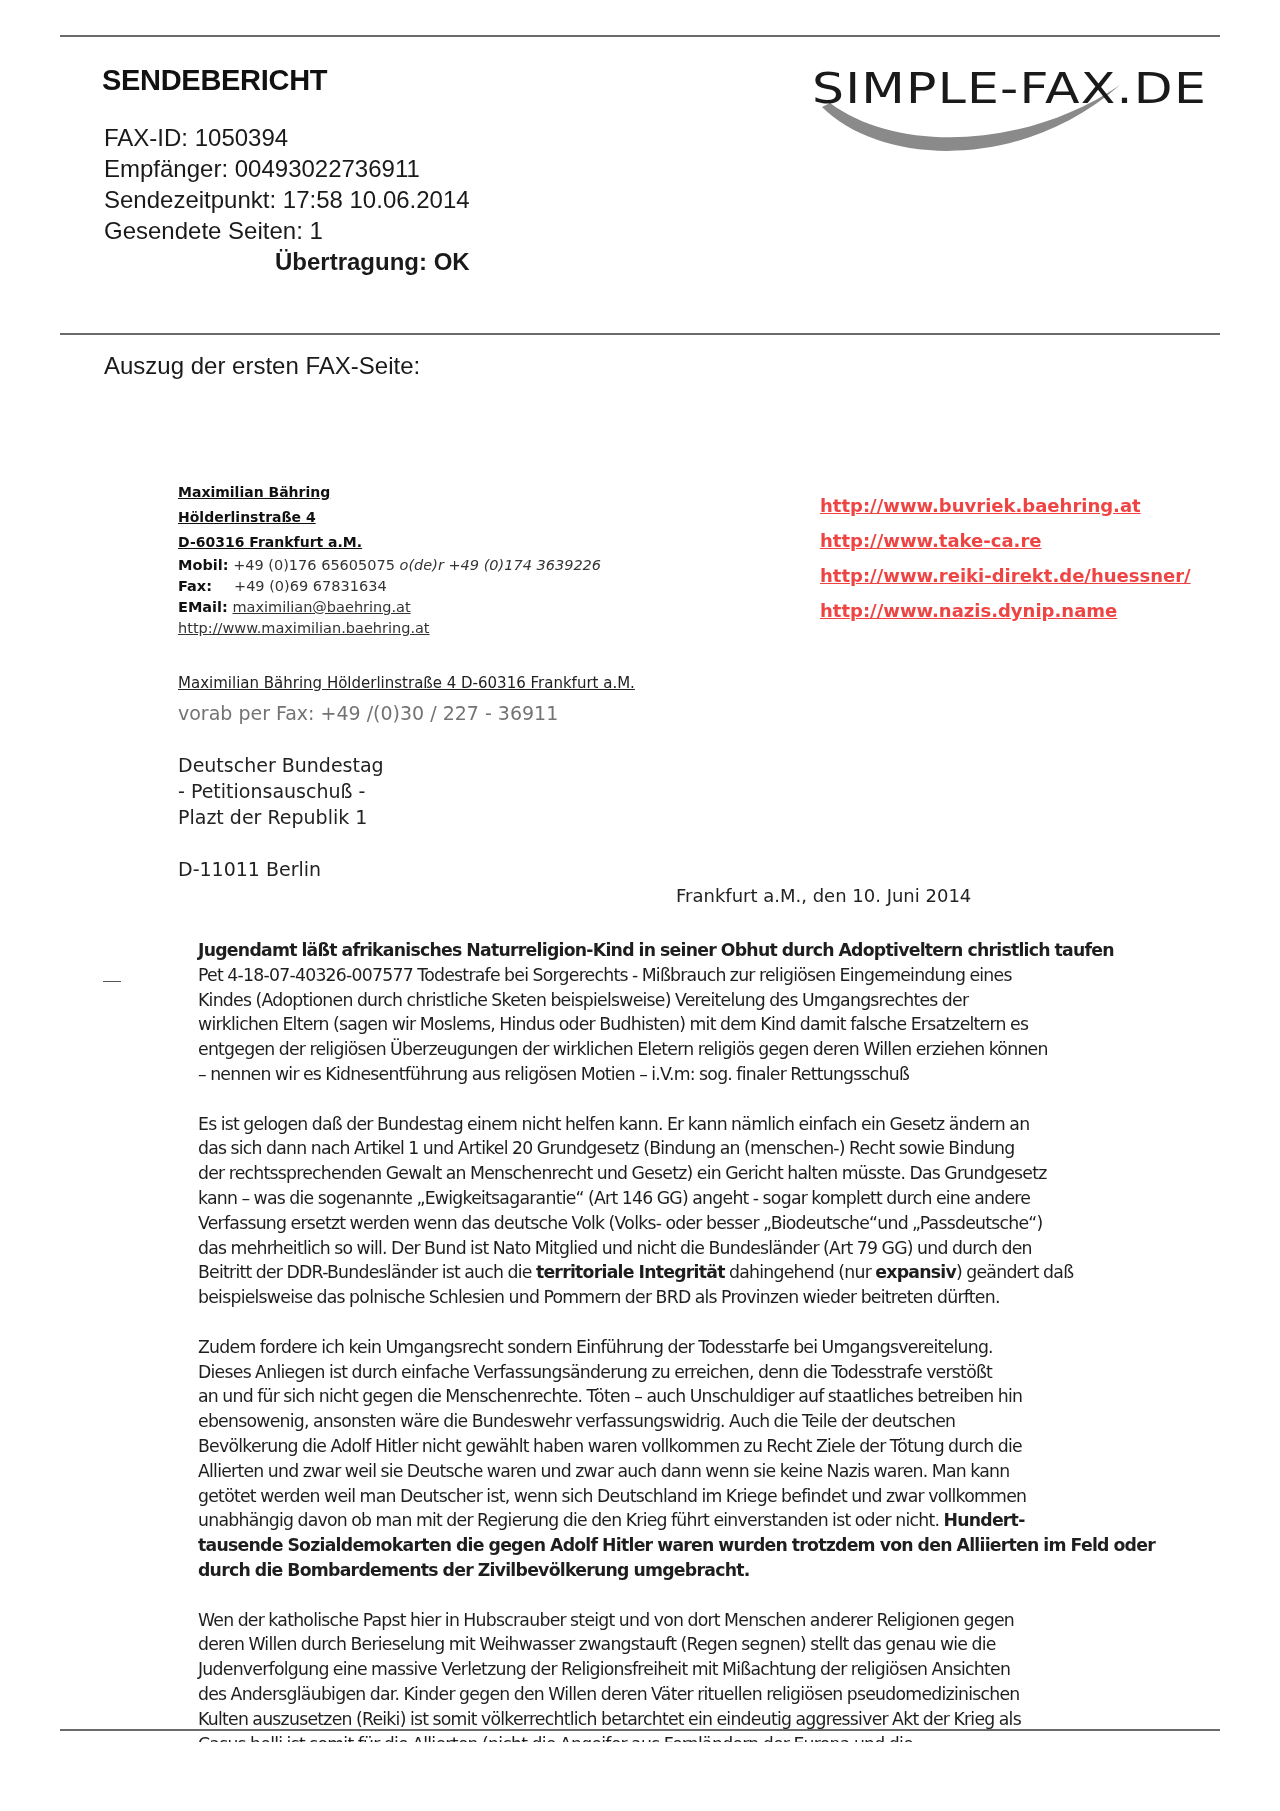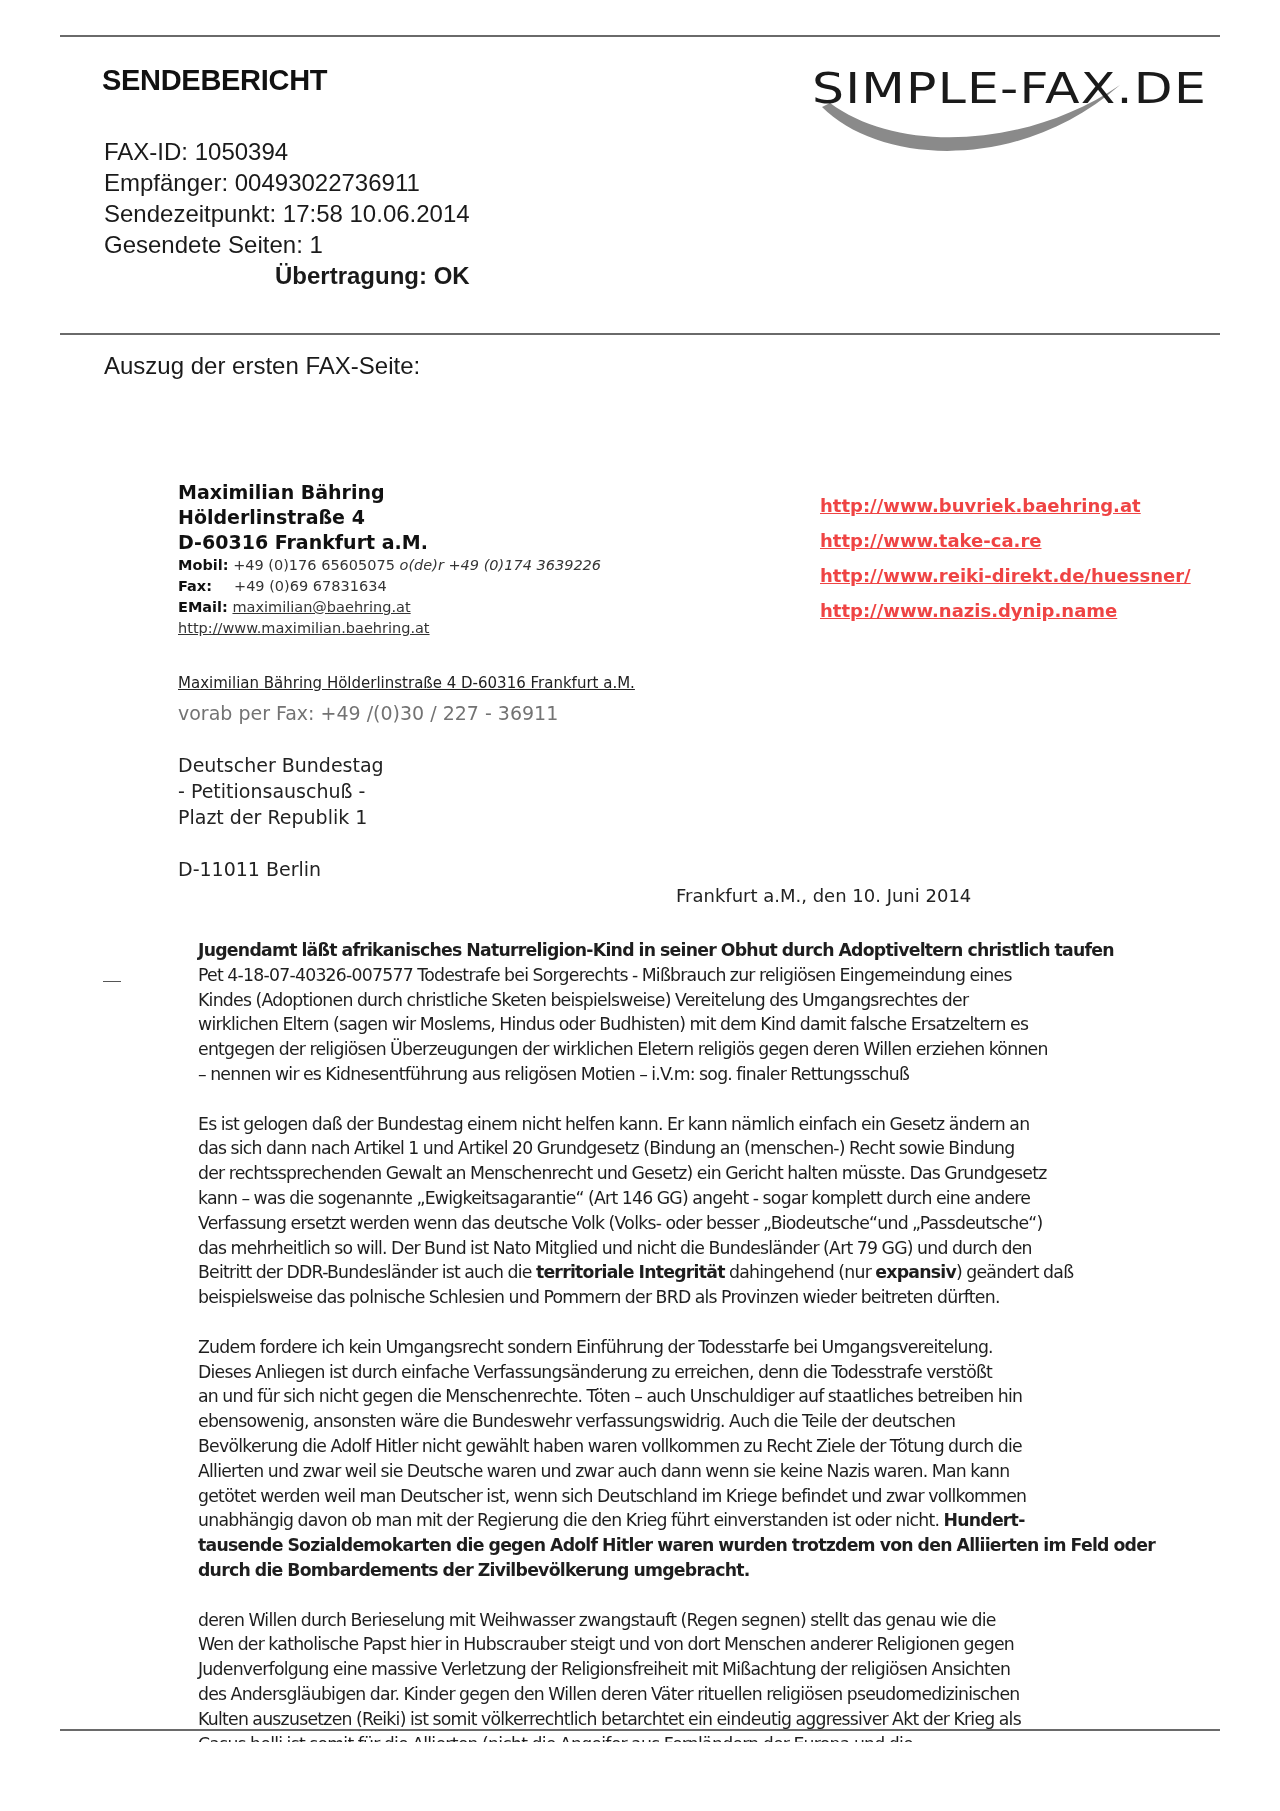--- a/index.html
+++ b/index.html
@@ -3,32 +3,32 @@
 <meta charset="utf-8">
 <style>
   html, body { margin:0; padding:0; background:#ffffff; }
   body { width:1280px; height:1811px; position:relative; overflow:hidden; color:#1a1a1a; font-family:"Liberation Sans", sans-serif; }
   .hr { position:absolute; left:60px; width:1160px; height:0; border-top:2px solid #6a6a6a; }
   #hr-top { top:35px; }
   #hr-mid { top:333px; }
   #hr-bottom { top:1729px; }
 
   .report-title { position:absolute; left:102px; top:64px; font-size:29px; font-weight:bold; letter-spacing:-0.3px; color:#111; }
-  .meta { position:absolute; left:104px; top:136px; font-size:24px; line-height:31px; color:#1a1a1a; }
+  .meta { position:absolute; left:104px; top:122px; font-size:24px; line-height:31px; color:#1a1a1a; }
   .meta div { white-space:nowrap; }
   .meta .bold { font-weight:bold;text-align:right; }
 
   .logo { position:absolute; left:800px; top:55px; width:420px; height:105px;text-decoration:underline; }
   .logo svg { width:100%; height:100%; }
 
   .excerpt-label { position:absolute; left:104px; top:352px; font-size:24px; color:#1a1a1a; }
 
   .fax-page { position:absolute; left:0; top:0; width:1280px; height:1811px; }
   .sender { position:absolute; left:178px; top:480px; font-family:"DejaVu Sans", sans-serif; color:#111; }
-  .sender .big { font-size:19px; font-weight:bold; line-height:25px; white-space:nowrap; }
+  .sender .big { font-size:14px; font-weight:bold; line-height:25px; white-space:nowrap;text-decoration:underline; }
   .sender .small { font-size:14.5px; line-height:21px; white-space:nowrap; color:#333; }
   .sender .small b { color:#111; }
   .sender .lbl { display:inline-block; width:56px; font-weight:bold; color:#111; }
   .sender .emaillbl { display:inline; font-weight:bold; color:#111; }
   .sender a { color:#333; text-decoration:underline; }
   .sender i { font-style:italic; }
 
   .links { position:absolute; left:820px; top:488px; font-family:"DejaVu Sans", sans-serif; font-size:18px; font-weight:bold; line-height:35px; }
   .links a { display:block; color:#ef4444; text-decoration:underline; white-space:nowrap; }
 
@@ -145,22 +145,22 @@
       <span class="line">an und für sich nicht gegen die Menschenrechte. Töten – auch Unschuldiger auf staatliches betreiben hin</span>
       <span class="line">ebensowenig, ansonsten wäre die Bundeswehr verfassungswidrig. Auch die Teile der deutschen</span>
       <span class="line">Bevölkerung die Adolf Hitler nicht gewählt haben waren vollkommen zu Recht Ziele der Tötung durch die</span>
       <span class="line">Allierten und zwar weil sie Deutsche waren und zwar auch dann wenn sie keine Nazis waren. Man kann</span>
       <span class="line">getötet werden weil man Deutscher ist, wenn sich Deutschland im Kriege befindet und zwar vollkommen</span>
       <span class="line"><span>unabhängig davon ob man mit der Regierung die den Krieg führt einverstanden ist oder nicht. </span><b>Hundert-</b></span>
       <span class="line"><b>tausende Sozialdemokarten die gegen Adolf Hitler waren wurden trotzdem von den Alliierten im Feld oder</b></span>
       <span class="line"><b>durch die Bombardements der Zivilbevölkerung umgebracht.</b></span>
     </p>
     <p>
+      <span class="line">Wen der katholische Papst hier in Hubscrauber steigt und von dort Menschen anderer Religionen gegen</span>
       <span class="line">deren Willen durch Berieselung mit Weihwasser zwangstauft (Regen segnen) stellt das genau wie die</span>
-      <span class="line">Wen der katholische Papst hier in Hubscrauber steigt und von dort Menschen anderer Religionen gegen</span>
       <span class="line">Judenverfolgung eine massive Verletzung der Religionsfreiheit mit Mißachtung der religiösen Ansichten</span>
       <span class="line">des Andersgläubigen dar. Kinder gegen den Willen deren Väter rituellen religiösen pseudomedizinischen</span>
       <span class="line">Kulten auszusetzen (Reiki) ist somit völkerrechtlich betarchtet ein eindeutig aggressiver Akt der Krieg als</span>
       <span class="line cut">Casus belli ist somit für die Allierten (nicht die Angeifer aus Fernländern der Europa und die</span>
     </p>
   </div>
 </div>
 
 <div class="hr" id="hr-bottom"></div>
 

